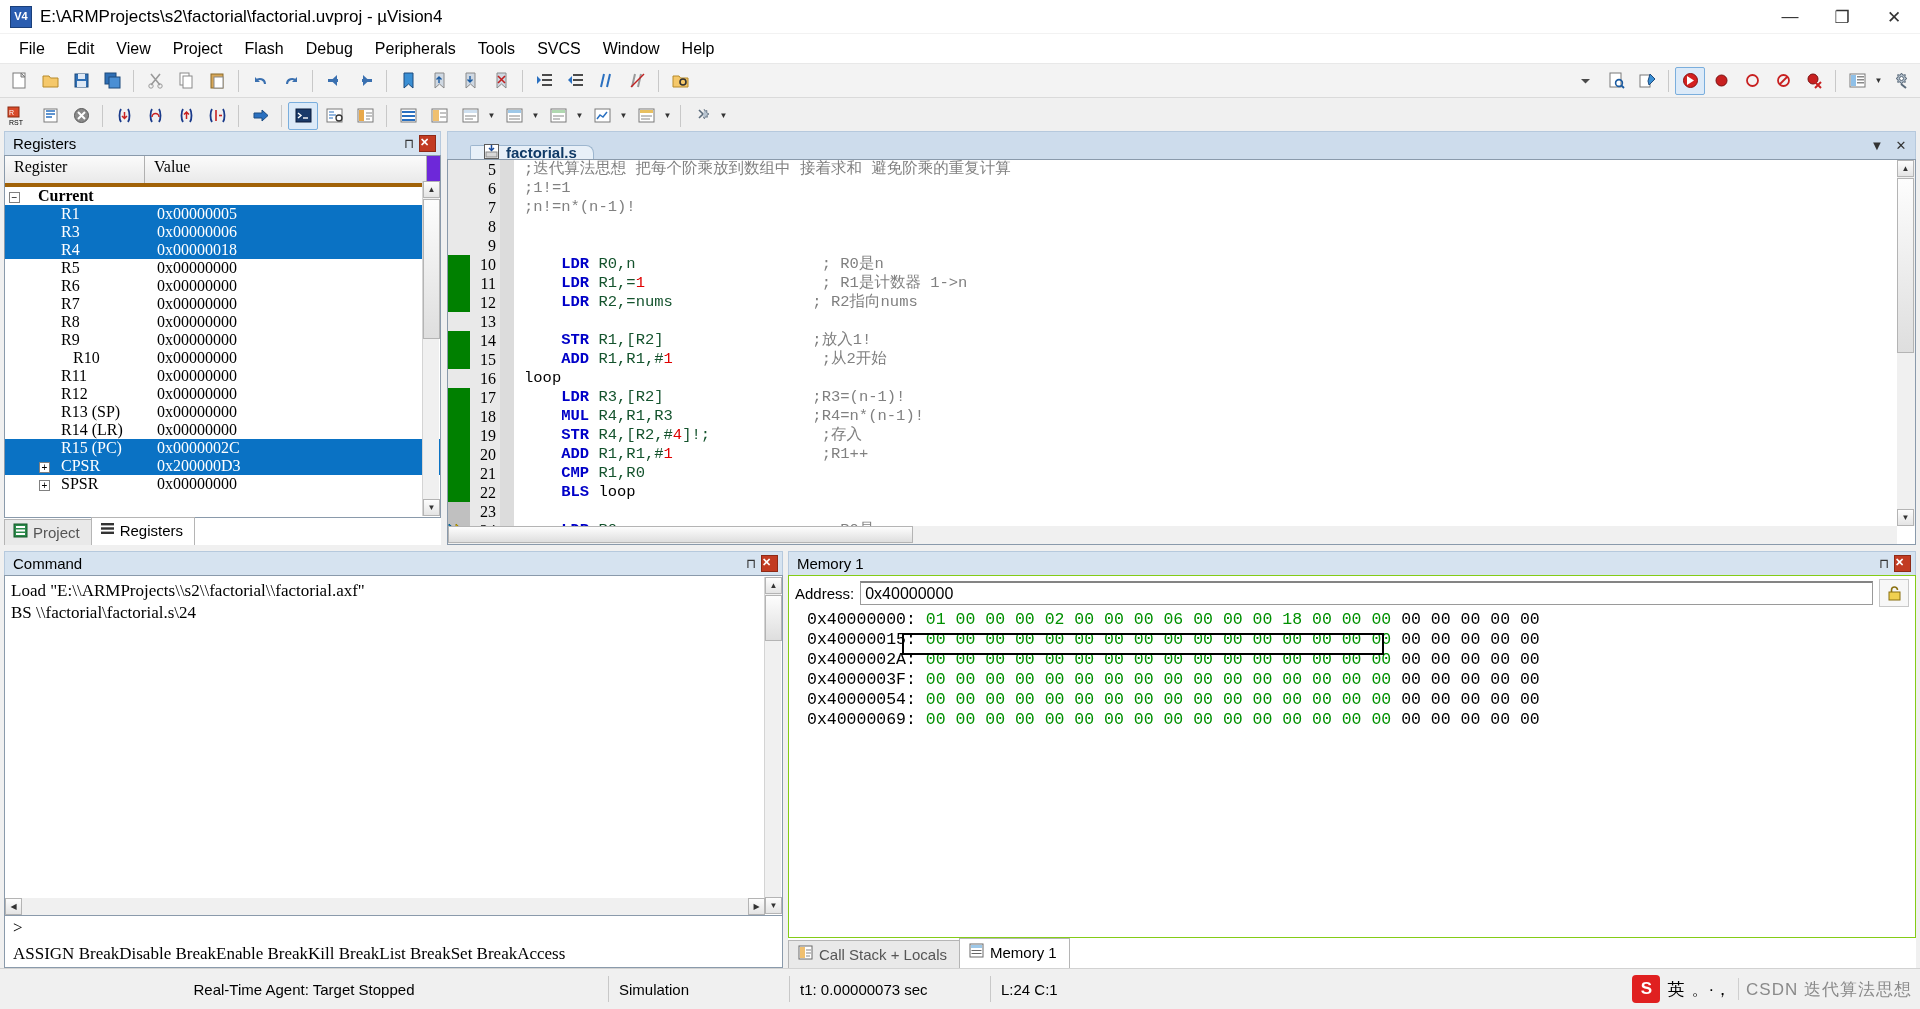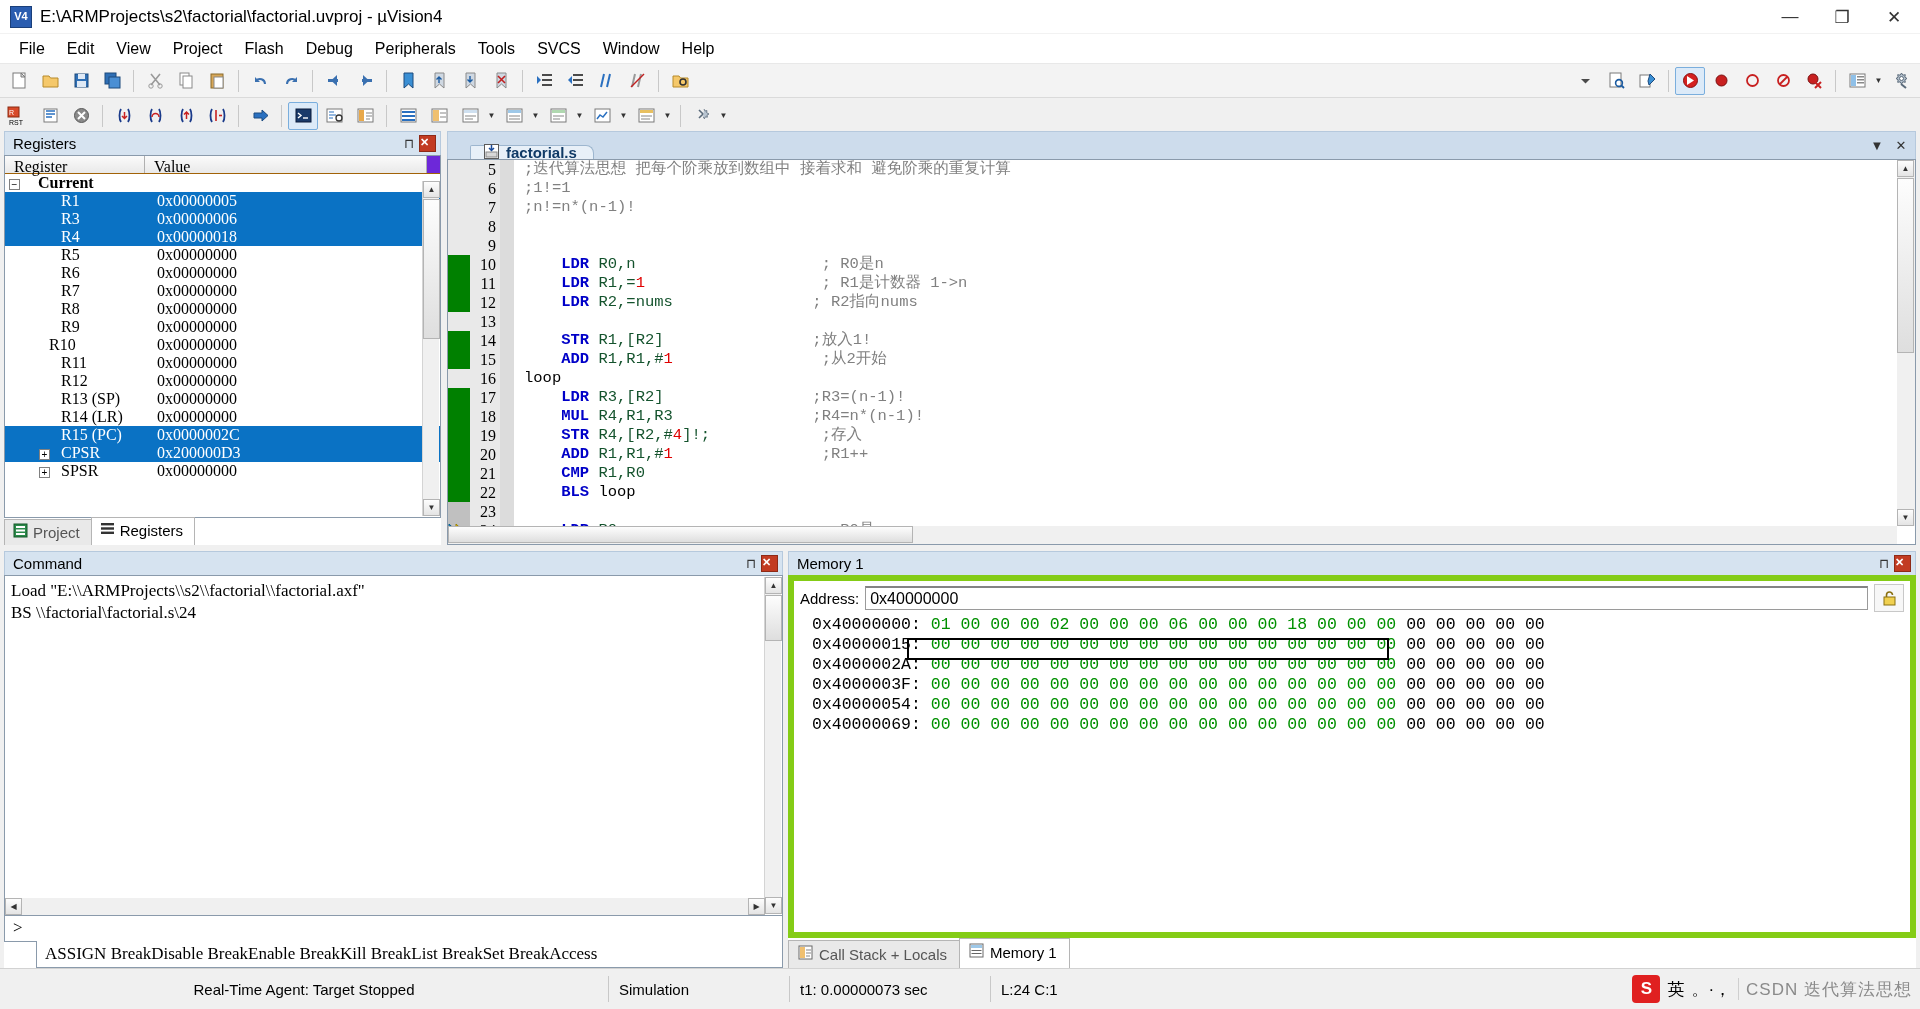--- a/index.html
+++ b/index.html
@@ -76,21 +76,21 @@
   }
   .hdr-close { background:#c23b22; color:#fff; font-weight:bold; font-size:11px;
     width:17px; height:17px; border:1px solid #8e2a17; }
 
   
   #registers-panel { left:4px; top:0; width:437px; height:414px; }
   .reg-body {
     position:absolute; left:0; right:0; top:24px; bottom:27px;
     border:1px solid #8a9aab; background:#fff; overflow:hidden;
   }
-  .reg-colhdr { display:flex; height:18px; background:#6d28d9; border-bottom:1px solid #a16207; }
+  .reg-colhdr { display:flex; height:31px; background:#6d28d9; border-bottom:4px solid #a16207; }
   .reg-colhdr div {
     font-family:"Liberation Serif", serif; font-size:16px; padding:2px 0 0 9px;
     border-right:1px solid #b0b0b0; background:linear-gradient(#fbfbfb,#e9e9e9);
   }
   .reg-col-name { width:140px; }
   .reg-col-val { width:282px; }
   .reg-rows { font-family:"Liberation Serif", serif; font-size:16px; }
   .reg-row { height:18px; display:flex; align-items:center; white-space:nowrap; position:relative; }
   .reg-row.sel { background:#0a72c4; color:#fff; }
   .reg-name { padding-left:0; }
@@ -189,28 +189,28 @@
   .cmd-input-line {
     position:absolute; left:0; right:0; height:26px; bottom:26px;
     border:1px solid #8a9aab; border-top:none; background:#fff;
     font-family:"Liberation Serif", serif; font-size:17px;
     padding:2px 0 0 8px;
   }
   .cmd-helpline {
     position:absolute; left:0; right:0; height:27px; bottom:0;
     border:1px solid #8a9aab; border-top:none; background:#fff;
     font-family:"Liberation Serif", serif; font-size:17px;
-    padding:3px 8px 0 8px; white-space:nowrap; overflow:hidden;margin-left:32px;
+    padding:3px 8px 0 8px; white-space:nowrap; overflow:hidden;
   }
 
   
   #memory-panel { left:788px; top:420px; right:4px; bottom:0; }
   .mem-body {
     position:absolute; left:0; right:0; top:24px; bottom:30px;
-    border:6px solid #84cc16; background:#fff; overflow:hidden;
+    border:1px solid #84cc16; background:#fff; overflow:hidden;
   }
   .mem-addrbar { height:34px; display:flex; align-items:center; padding:0 6px; gap:6px; }
   .mem-addrbar label { font-size:15px; }
   .mem-addr-input {
     flex:1; height:24px; border:1px solid #9a9a9a; border-top:2px solid #848484;
     background:#fff; font-size:16px; padding:1px 4px;
     font-family:"Liberation Sans", sans-serif;
   }
   .mem-lock {
     width:30px; height:28px; border:1px solid #c8c8c8; background:#f7f7f7;
@@ -690,21 +690,21 @@
               <span class="reg-name" style="position:absolute;left:56px">R8</span>
               <span class="reg-val">0x00000000</span>
             </div>
             <div class="reg-row">
               <span style="padding-left:34px"><span style="display:inline-block;width:15px"></span></span>
               <span class="reg-name" style="position:absolute;left:56px">R9</span>
               <span class="reg-val">0x00000000</span>
             </div>
             <div class="reg-row">
               <span style="padding-left:34px"><span style="display:inline-block;width:15px"></span></span>
-              <span class="reg-name" style="position:absolute;left:44px">R10</span>
+              <span class="reg-name" style="position:absolute;left:68px">R10</span>
               <span class="reg-val">0x00000000</span>
             </div>
             <div class="reg-row">
               <span style="padding-left:34px"><span style="display:inline-block;width:15px"></span></span>
               <span class="reg-name" style="position:absolute;left:56px">R11</span>
               <span class="reg-val">0x00000000</span>
             </div>
             <div class="reg-row">
               <span style="padding-left:34px"><span style="display:inline-block;width:15px"></span></span>
               <span class="reg-name" style="position:absolute;left:56px">R12</span>

